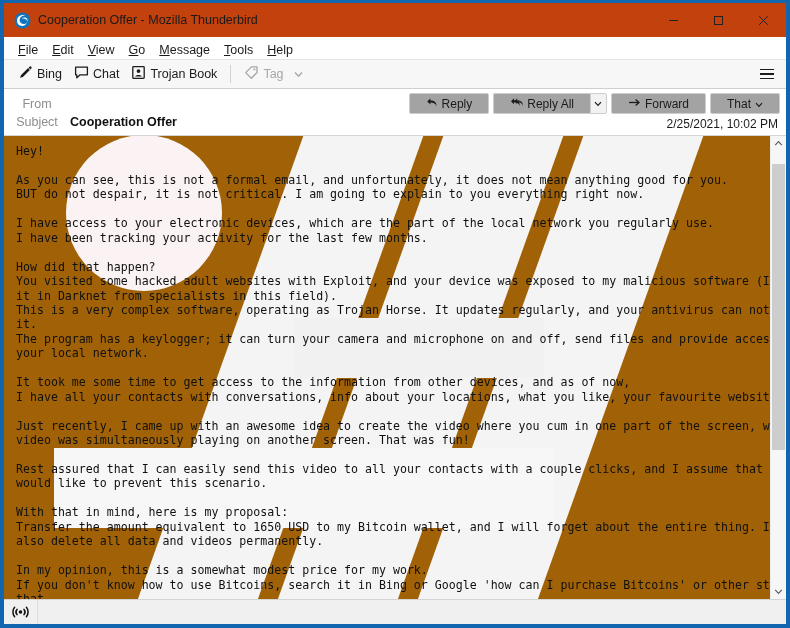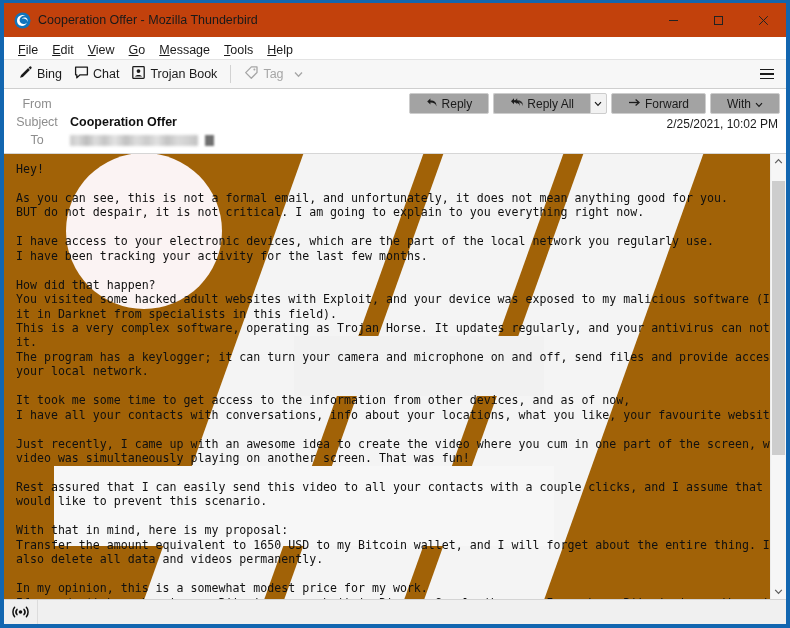--- a/index.html
+++ b/index.html
@@ -362,47 +362,40 @@
           <span>
             <svg width="13" height="11" viewBox="0 0 13 11">
                 <line x1="1" y1="5.5" x2="10" y2="5.5" stroke="#1b1b1b" stroke-width="1.3"></line>
                 <path d="M7.6 2.6 L11 5.5 L7.6 8.4" fill="none" stroke="#1b1b1b" stroke-width="1.3"></path>
               </svg>
           </span>
           <span>Forward</span>
         </div>
 
         <div class="rb">
-          <span>With</span>
+          <span>That</span>
           <span>
             <svg width="8" height="6" viewBox="0 0 8 6">
                 <path d="M1 1.2 L4 4.4 L7 1.2" fill="none" stroke="#1b1b1b" stroke-width="1.2"></path>
               </svg>
           </span>
         </div>
       </div>
 
       <div id="msg-date">2/25/2021, 10:02 PM</div>
 
       <div class="hdr-row">
         <div class="hdr-label">From</div>
       </div>
 
       <div class="hdr-row">
         <div class="hdr-label">Subject</div>
         <div class="hdr-value bold">Cooperation Offer</div>
       </div>
 
-      <div class="hdr-row">
-        <div class="hdr-label">To</div>
-        <div class="hdr-value">
-          <span id="redacted"></span>
-            <span id="redacted-dot"></span>
-        </div>
-      </div>
     </div>
 
     <div id="body-wrap">
 
       <div id="watermark">
         <svg width="790" height="520" viewBox="0 0 790 520">
           <g fill="#f4f4f4">
             <circle cx="150" cy="95" r="78" fill="#fbf3f3"></circle>
             <path d="M330 -40 L450 -40 L250 520 L130 520 Z"></path>
             <path d="M470 -40 L590 -40 L390 520 L270 520 Z"></path>

